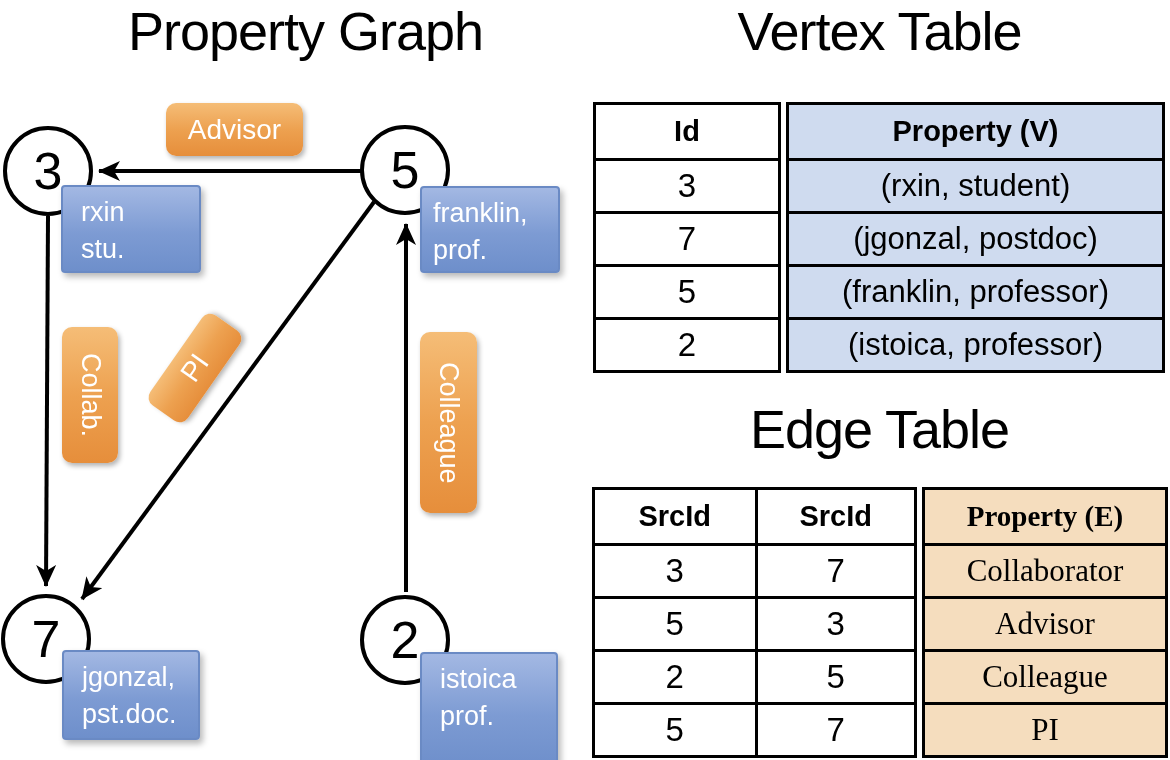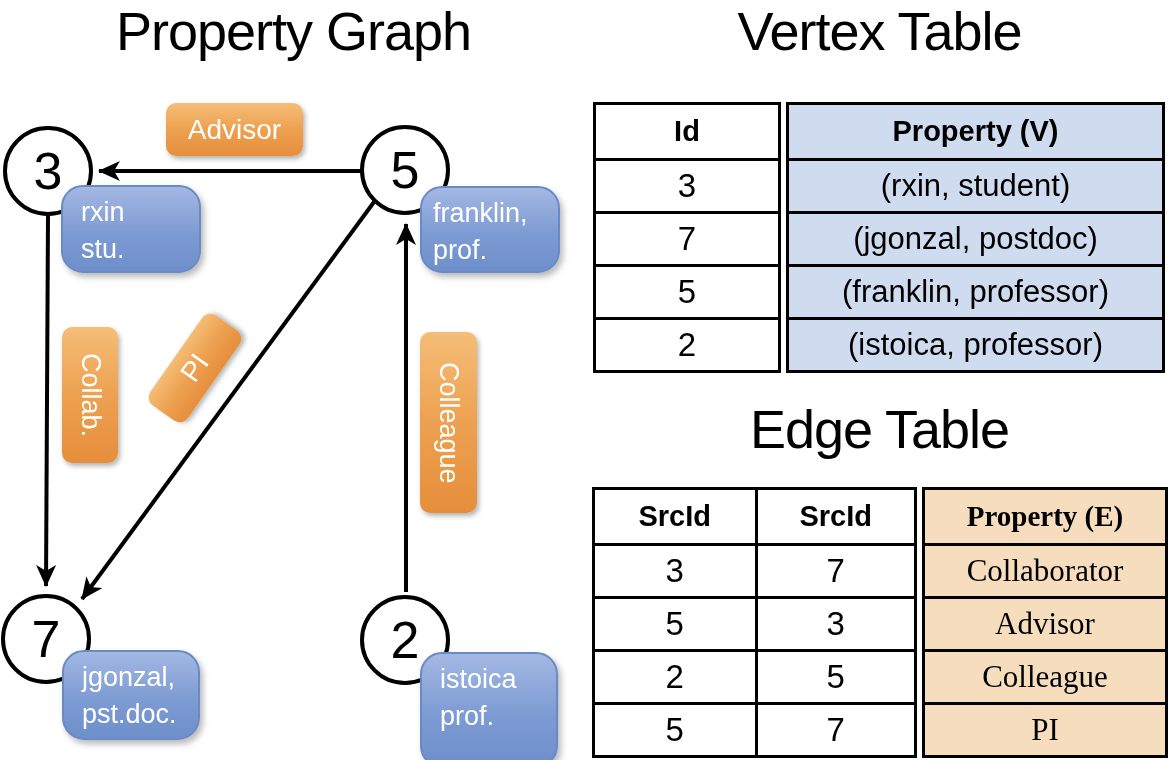--- a/index.html
+++ b/index.html
@@ -1,38 +1,38 @@
 <!DOCTYPE html>
 <html><head>
 <meta charset="utf-8">
 <style>
   html,body{margin:0;padding:0;background:#fff;}
   .stage{
     position:relative;width:1170px;height:760px;background:#fff;overflow:hidden;
     font-family:"Liberation Sans",sans-serif;color:#000;
   }
   .title{position:absolute;text-align:center;font-size:54px;font-weight:300;letter-spacing:-1px;color:#000;}
-  .graph-title{left:1px;top:16;width:585px;}
+  .graph-title{left:13px;top:16;width:585px;}
   .vtable-title{left:593px;top:14;width:573px;}
   .etable-title{left:593px;top:398px;width:573px;}
 
   
   .node{
     position:absolute;width:90px;height:90px;border:4px solid #000;border-radius:50%;
     background:#fff;display:flex;align-items:center;justify-content:center;
     font-size:52px;font-weight:300;box-sizing:border-box;z-index:2;
   }
   .node-3{left:3px;top:126px;}
   .node-5{left:360px;top:125px;}
   .node-7{left:1px;top:594px;}
   .node-2{left:360px;top:595px;}
 
   
   .vlabel{
-    position:absolute;border-radius:22px;color:#fff;z-index:4;box-sizing:border-box;
+    position:absolute;border-radius:4px;color:#fff;z-index:4;box-sizing:border-box;
     background:linear-gradient(180deg,#a3b8e3 0%,#7d9bd3 55%,#6e8fcb 100%);
     border:2px solid #6a8ac4;box-shadow:3px 4px 6px rgba(0,0,0,0.28);
     font-size:27px;line-height:37px;padding:7px 6px 0 18px;
   }
   .vlabel span{display:block;}
   .vlabel-3{left:61px;top:185px;width:140px;height:88px;}
   .vlabel-5{left:420px;top:186px;width:140px;height:87px;padding-left:11px;}
   .vlabel-7{left:62px;top:650px;width:138px;height:90px;}
   .vlabel-2{left:420px;top:652px;width:138px;height:116px;}
 

